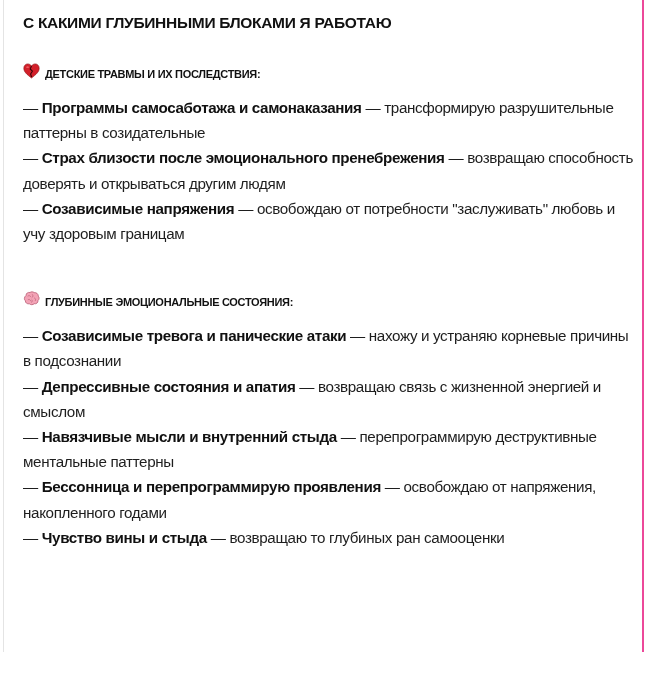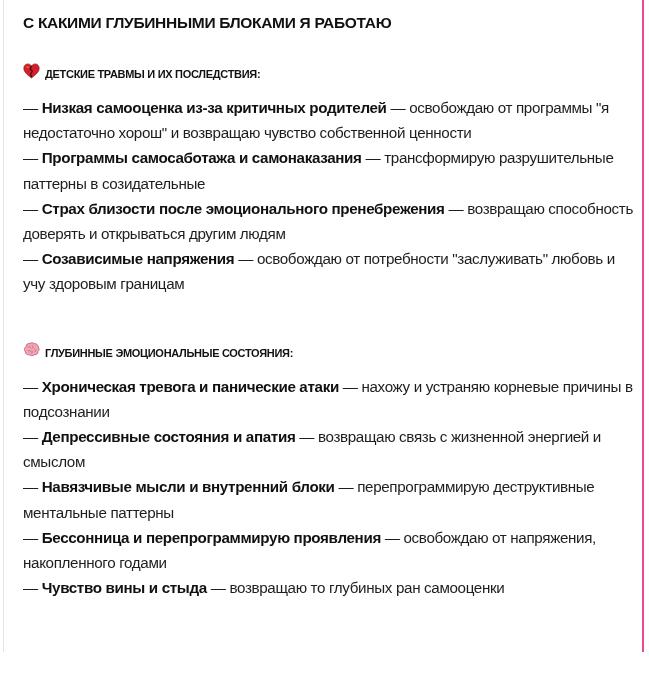--- a/index.html
+++ b/index.html
@@ -89,40 +89,39 @@
         <span class="emoji">
           <svg width="17" height="16" viewBox="0 0 17 16">
             <path d="M8.5 15 C4 11.5 0.8 9 0.8 5.2 C0.8 2.7 2.6 0.9 4.8 0.9 C6.4 0.9 7.6 1.8 8.5 3 C9.4 1.8 10.6 0.9 12.2 0.9 C14.4 0.9 16.2 2.7 16.2 5.2 C16.2 9 13 11.5 8.5 15 Z" fill="#d3202a" stroke="#8e1218" stroke-width="0.6"></path>
             <path d="M8.5 3 L7.2 6 L9.4 8.2 L7.6 11 L8.6 14.2" fill="none" stroke="#3a0508" stroke-width="1.1" stroke-linejoin="round"></path>
             <ellipse cx="4.6" cy="4.2" rx="1.4" ry="0.9" fill="#f26a70" opacity="0.8"></ellipse>
           </svg>
         </span>
         <span>ДЕТСКИЕ ТРАВМЫ И ИХ ПОСЛЕДСТВИЯ:</span>
       </h2>
       <ul class="list">
-        <li><span>— </span><b>Низкая самооценка из-за критичных родителей</b><span> — освобождаю от программы "я недостаточно хорош" и возвращаю чувство собственной ценности</span></li>
         <li><span>— </span><b>Программы самосаботажа и самонаказания</b><span> — трансформирую разрушительные паттерны в созидательные</span></li>
         <li><span>— </span><b>Страх близости после эмоционального пренебрежения</b><span> — возвращаю способность доверять и открываться другим людям</span></li>
         <li><span>— </span><b>Созависимые напряжения</b><span> — освобождаю от потребности "заслуживать" любовь и учу здоровым границам</span></li>
       </ul>
     </div>
 
     <div>
       <h2 class="section-title s2-title">
         <span class="emoji">
           <svg width="17" height="16" viewBox="0 0 17 16">
             <path d="M3 4.5 C3 2.2 5 1 7 1.5 C8 0.6 10 0.6 11.2 1.6 C13.4 1.4 15.4 3 15.3 5.2 C16.5 6.3 16.3 8.6 15 9.5 C15.2 11.8 13.2 13.2 11.2 12.7 C10 14 7.6 14 6.4 12.8 C4.2 13.2 2.2 11.8 2.4 9.8 C0.9 8.8 1 6 3 4.5 Z" fill="#f3a3b6" stroke="#b85c73" stroke-width="0.8"></path>
             <path d="M5 5 C6 4.2 7.2 4.6 7.6 5.6 M9.5 3.6 C10.4 4.6 10 6 9 6.6 M11.6 7 C12.6 7.4 13 8.6 12.4 9.6 M5.2 8.6 C6.2 8 7.4 8.6 7.6 9.8 M9 9 C9.6 10 9.2 11 8.4 11.4" fill="none" stroke="#c26a80" stroke-width="0.8" stroke-linecap="round"></path>
           </svg>
         </span>
         <span>ГЛУБИННЫЕ ЭМОЦИОНАЛЬНЫЕ СОСТОЯНИЯ:</span>
       </h2>
       <ul class="list">
-        <li><span>— </span><b>Хроническая тревога и панические атаки</b><span> — нахожу и устраняю корневые причины в подсознании</span></li>
+        <li><span>— </span><b>Созависимые тревога и панические атаки</b><span> — нахожу и устраняю корневые причины в подсознании</span></li>
         <li><span>— </span><b>Депрессивные состояния и апатия</b><span> — возвращаю связь с жизненной энергией и смыслом</span></li>
-        <li><span>— </span><b>Навязчивые мысли и внутренний блоки</b><span> — перепрограммирую деструктивные ментальные паттерны</span></li>
+        <li><span>— </span><b>Навязчивые мысли и внутренний стыда</b><span> — перепрограммирую деструктивные ментальные паттерны</span></li>
         <li><span>— </span><b>Бессонница и перепрограммирую проявления</b><span> — освобождаю от напряжения, накопленного годами</span></li>
         <li><span>— </span><b>Чувство вины и стыда</b><span> — возвращаю то глубиных ран самооценки</span></li>
       </ul>
     </div>
 
   </div>
 </div>
 
 </body></html>

